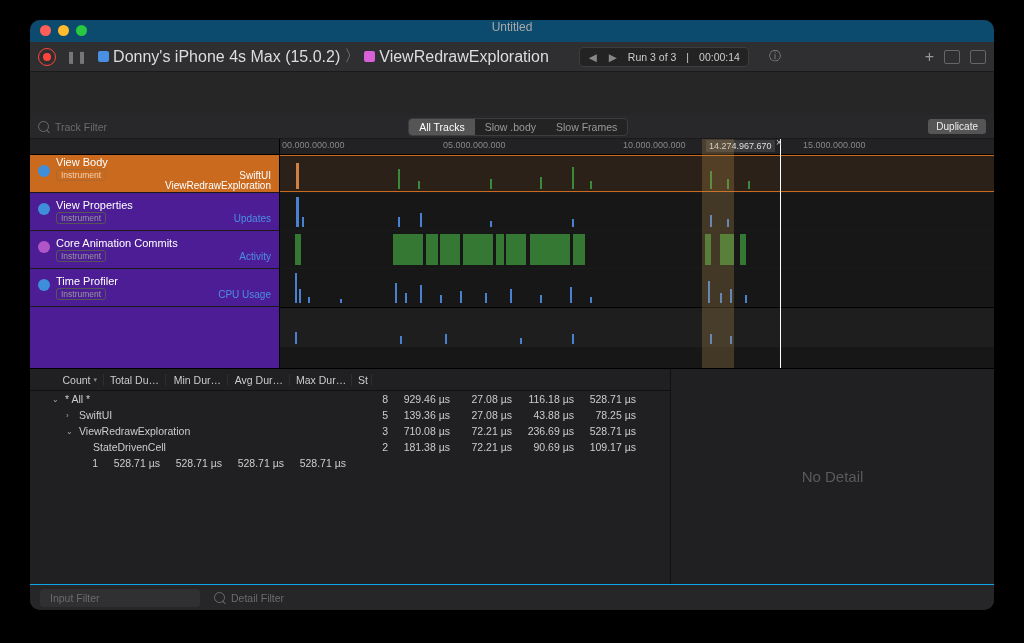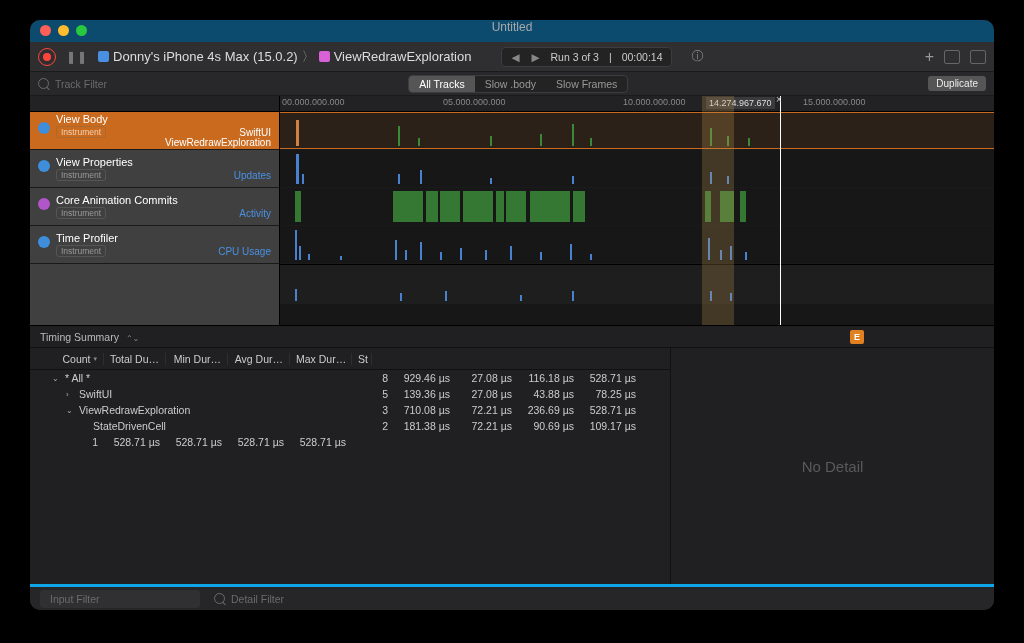--- a/index.html
+++ b/index.html
@@ -10,42 +10,42 @@
   .traffic { position: absolute; left: 10px; top: 5px; display: flex; gap: 7px; }
   .tl { width: 11px; height: 11px; border-radius: 50%; }
   .tl.red { background: #ff5f57; } .tl.yellow { background: #febc2e; } .tl.green { background: #28c840; }
   .title { flex: 1; text-align: center; color: #aaa; font-size: 12px; }
   
   .toolbar { height: 30px; background: #2f2f31; border-bottom: 1px solid #1a1a1a; display: flex; align-items: center; padding: 0 8px; gap: 8px; }
   .tb-left { display: flex; align-items: center; gap: 10px; }
   .rec-btn { width: 18px; height: 18px; border-radius: 50%; border: 1.5px solid #ff443a; display: flex; align-items: center; justify-content: center; }
   .rec-btn::after { content: ""; width: 8px; height: 8px; background: #ff443a; border-radius: 50%; }
   .pause { color: #777; font-size: 12px; letter-spacing: 1px; }
-  .crumbs { display: flex; align-items: center; gap: 4px; font-size: 13px; color: #ddd; }
+  .crumbs { display: flex; align-items: center; gap: 4px; font-size: 16px; color: #ddd; }
   .crumb-icon { width: 11px; height: 11px; background: #4a90e2; border-radius: 2px; display: inline-block; }
   .crumb-icon.pink { background: #d861d8; }
   .crumb-sep { color: #888; }
   .run-box { display: flex; align-items: center; background: #232324; border: 1px solid #3d3d3f; border-radius: 4px; height: 20px; padding: 0 8px; gap: 10px; font-size: 10.5px; color: #ccc; margin-left: 20px; }
   .run-arrow { color: #888; width: 10px; text-align: center; }
   .info-icon { color: #888; margin-left: 10px; font-size: 12px; }
   .tb-right { margin-left: auto; display: flex; gap: 10px; align-items: center; color: #888; }
   .tb-btn { width: 16px; height: 14px; border: 1px solid #666; border-radius: 2px; }
   .plus { font-size: 16px; color: #999; }
   
-  .filterbar { height: 24px; background: #28282a; border-bottom: 1px solid #1a1a1a; display: flex; align-items: center; padding: 0 8px; }
+  .filterbar { height: 24px; background: #28282a; border-bottom: 1px solid #1a1a1a; display: flex; align-items: center; padding: 0 8px; margin-top: 43px; }
   .track-filter { display: flex; align-items: center; gap: 6px; color: #6b6b6d; font-size: 10.5px; }
   .filter-icon { width: 11px; height: 11px; border: 1px solid #6b6b6d; border-radius: 50%; position: relative; }
   .filter-icon::after { content: ""; position: absolute; width: 4px; height: 1px; background: #6b6b6d; bottom: -1px; right: -2px; transform: rotate(45deg); }
   .seg { display: flex; margin-left: auto; margin-right: 300px; background: #232324; border: 1px solid #3d3d3f; border-radius: 4px; overflow: hidden; height: 18px; }
   .seg-item { padding: 2px 10px; font-size: 10.5px; color: #999; }
   .seg-item.active { background: #555; color: #fff; }
   .dup-btn { background: #555; color: #eee; font-size: 10px; padding: 2px 8px; border-radius: 3px; }
   
   .tracks-area { display: flex; height: 230px; background: #1b1b1c; border-bottom: 1px solid #000; position: relative; }
-  .track-headers { width: 250px; background: #404040; border-right: 1px solid #000; display: flex; flex-direction: column; }
+  .track-headers { width: 250px; background: #4c1d95; border-right: 1px solid #000; display: flex; flex-direction: column; }
   .ruler-space { height: 16px; background: #222224; border-bottom: 1px solid #000; }
   .track-head { height: 38px; border-bottom: 1px solid #1a1a1a; padding: 3px 8px 3px 26px; position: relative; display: flex; flex-direction: column; justify-content: center; }
   .track-head.selected { background: #c96a1f; }
   .track-dot { position: absolute; left: 8px; top: 10px; width: 12px; height: 12px; border-radius: 50%; }
   .track-dot.blue { background: #3e8edb; } .track-dot.purple { background: #b056c9; }
   .track-name { color: #fff; font-size: 11px; font-weight: 500; }
   .track-head.selected .track-name { color: #fff; }
   .track-sub-row { display: flex; justify-content: space-between; align-items: center; margin-top: 1px; }
   .instr-badge { font-size: 8.5px; color: #999; border: 1px solid #555; border-radius: 3px; padding: 0 4px; }
   .track-head.selected .instr-badge { color: #f2d2b3; border-color: #aa6a2f; }
@@ -81,21 +81,21 @@
   .th.count { width: 52px; text-align: right; display:flex; justify-content:flex-end; align-items:center; gap:3px; }
   .sort-caret { font-size: 7px; color: #888; }
   .tbody { flex: 1; overflow: auto; }
   .trow { display: flex; height: 16px; align-items: center; padding-left: 22px; font-size: 10.5px; color: #ccc; }
   .td.module { width: 290px; display: flex; align-items: center; gap: 4px; }
   .td.num { width: 62px; text-align: right; padding-right: 6px; }
   .td.count { width: 52px; text-align: right; padding-right: 6px; }
   .disclosure { width: 9px; font-size: 8px; color: #aaa; display: inline-block; }
   .side-detail { flex: 1; border-left: 1px solid #111; display: flex; align-items: center; justify-content: center; color: #5a5a5c; font-size: 15px; }
   
-  .bottom { height: 26px; background: #262628; border-top: 3px solid #0ea5e9; display: flex; align-items: center; padding: 0 10px; gap: 14px; color: #6b6b6d; font-size: 10.5px; }
+  .bottom { height: 26px; background: #262628; border-top: 1px solid #0ea5e9; display: flex; align-items: center; padding: 0 10px; gap: 14px; color: #6b6b6d; font-size: 10.5px; }
   .input-filter { background: #303033; border-radius: 4px; padding: 3px 10px; width: 160px; }
 </style>
 </head>
 <body>
 
 <div class="window">
 
   <div class="titlebar">
     <div class="traffic">
       <div class="tl red"></div>
@@ -263,27 +263,20 @@
         <div class="bar blue" style="left:165px;height:10px"></div>
         <div class="bar blue" style="left:240px;height:6px"></div>
         <div class="bar blue" style="left:292px;height:10px"></div>
         <div class="bar blue" style="left:430px;height:10px"></div>
         <div class="bar blue" style="left:450px;height:8px"></div>
       </div>
     </div>
   </div>
 
   <div class="detail">
-    <div class="detail-header">
-      <span class="detail-label">
-        <span>Timing Summary</span>
-        <span class="updown">⌃⌄</span>
-      </span>
-      <span class="ext-badge">E</span>
-    </div>
     <div class="detail-body">
       <div class="table-wrap">
         <div class="thead">
           <div class="th count">
               <span>Count</span>
               <span class="sort-caret">▾</span>
             </div>
           <div class="th num">Total Du…</div>
           <div class="th num">Min Dur…</div>
           <div class="th num">Avg Dur…</div>

